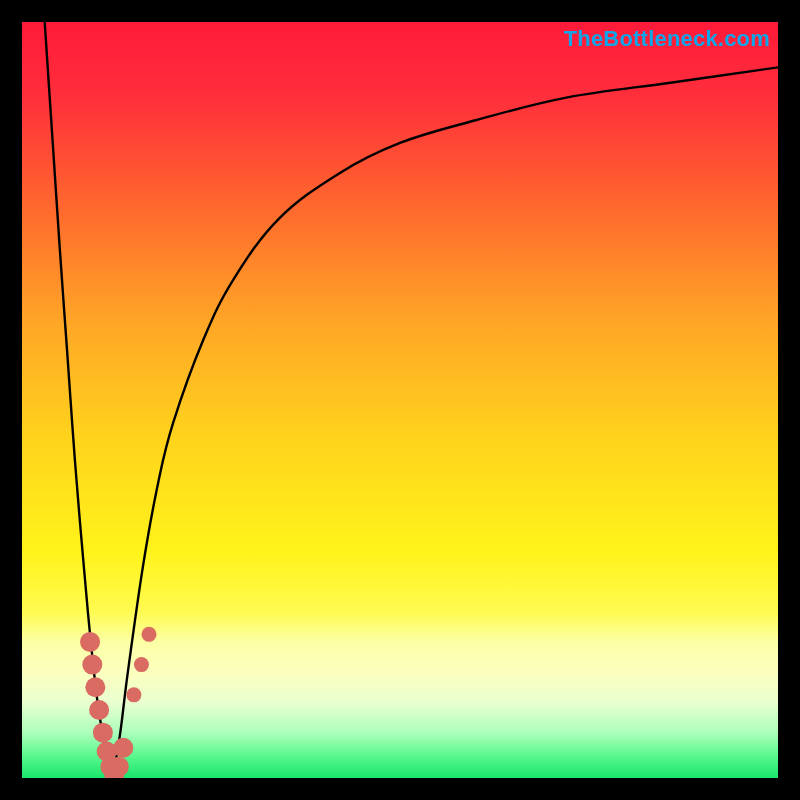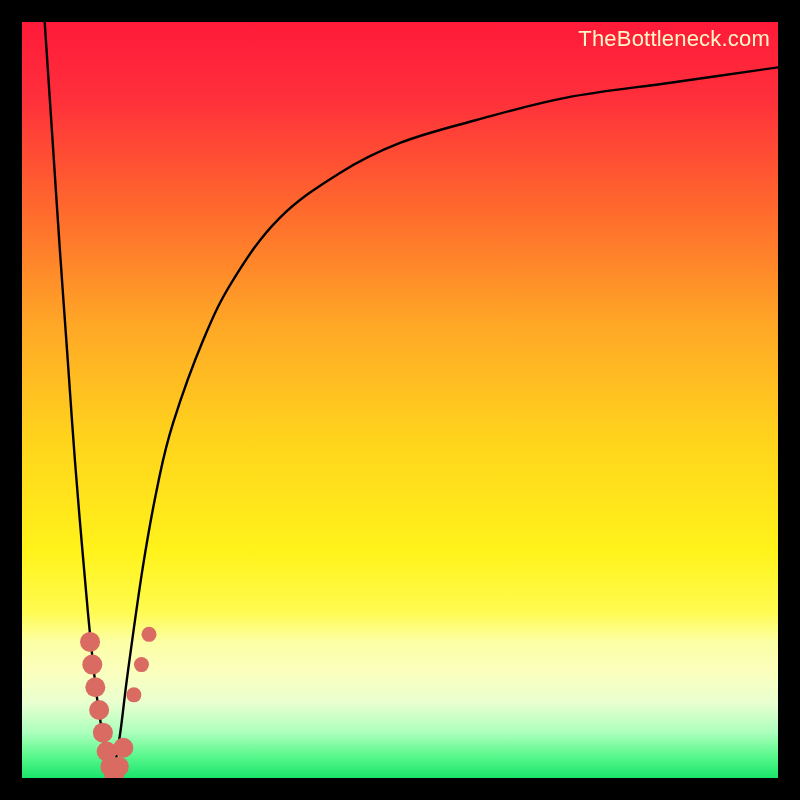--- a/index.html
+++ b/index.html
@@ -27,22 +27,22 @@
   }
   .gradient-bg {
     position: absolute;
     inset: 0;
   }
   .watermark {
     position: absolute;
     top: 4px;
     right: 8px;
     font-size: 22px;
-    font-weight: 400;
-    color: #fef9c3;
+    font-weight: 700;
+    color: #0ea5e9;
     letter-spacing: 0.2px;
     user-select: none;
   }
   svg.overlay {
     position: absolute;
     inset: 0;
   }
 </style>
 </head>
 <body>

